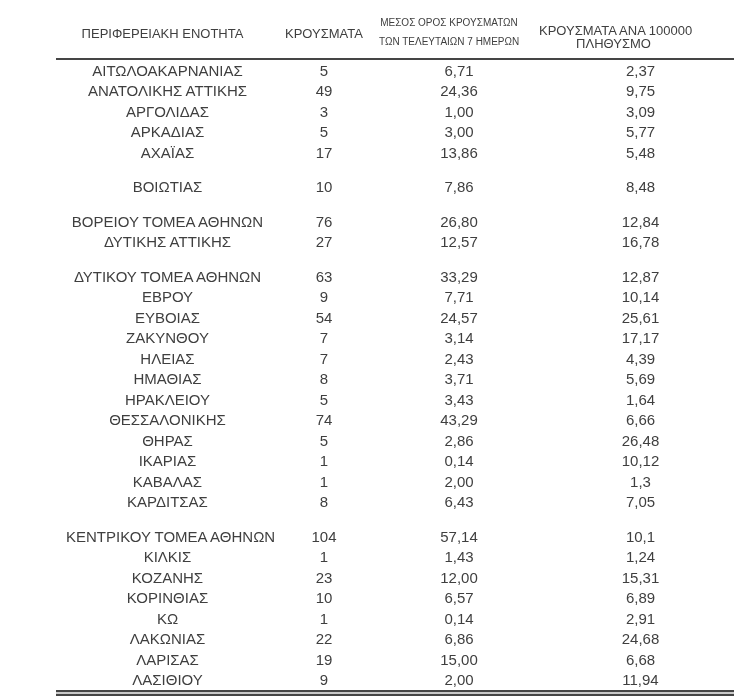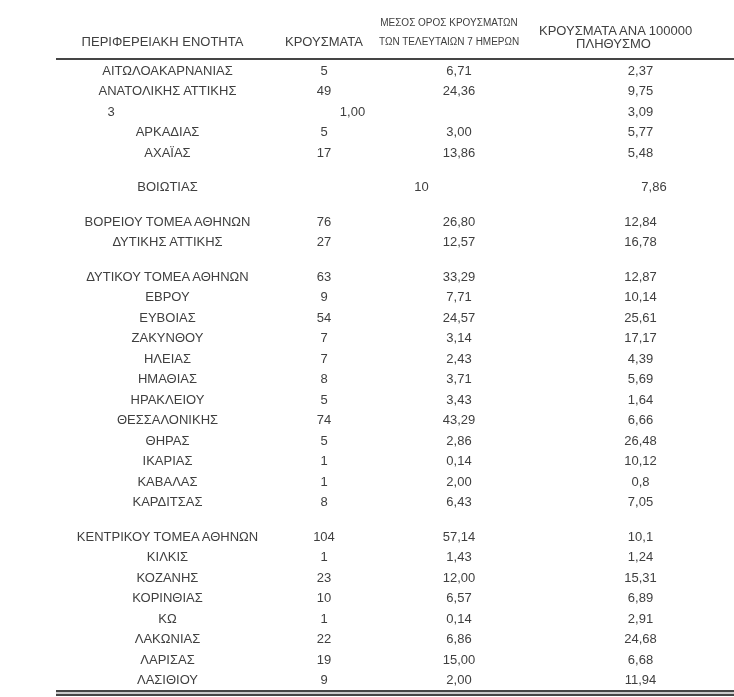--- a/index.html
+++ b/index.html
@@ -26,29 +26,28 @@
   .c1 { width: 213px; }
   .c2 { width: 110px; }
   .c3 { width: 160px; }
   .c4 { width: 195px; }
   .thead {
     display: flex;
     align-items: flex-end;
     height: 46px;
     border-bottom: 2px solid var(--rule, #454545);
   }
-  .h  { font-size: 13px; padding-bottom: 9px; }
+  .h  { font-size: 13px; padding-bottom: 17px; }
   .h3 { font-size: 10px; line-height: 19px; padding-bottom: 7px; padding-right: 20px; }
   .h4 { font-size: 13px; line-height: 13px; padding-bottom: 8px; padding-right: 46px; }
   .tbody .row {
     display: flex;
     align-items: center;
     height: 20.5px;
-    font-size: 13px;
-    justify-content: space-between;
+    font-size: 15px;
   }
   .row .c1 { padding-left: 10px; }
   .row .c4 { padding-left: 8px; }
   .spacer-row { height: 14px; }
   .bottom-rule {
     height: 2px;
     border-top: 2px solid var(--rule, #454545);
     border-bottom: 2px solid var(--rule, #454545);
     background: var(--rule-light, #c9c9c9);
   }
@@ -78,20 +77,21 @@
         <div class="cell c3">6,71</div>
         <div class="cell c4">2,37</div>
       </div>
       <div class="row">
         <div class="cell c1">ΑΝΑΤΟΛΙΚΗΣ ΑΤΤΙΚΗΣ</div>
         <div class="cell c2">49</div>
         <div class="cell c3">24,36</div>
         <div class="cell c4">9,75</div>
       </div>
       <div class="row">
+        <div class="cell c1">ΑΡΓΟΛΙΔΑΣ</div>
         <div class="cell c2">3</div>
         <div class="cell c3">1,00</div>
         <div class="cell c4">3,09</div>
       </div>
       <div class="row">
         <div class="cell c1">ΑΡΚΑΔΙΑΣ</div>
         <div class="cell c2">5</div>
         <div class="cell c3">3,00</div>
         <div class="cell c4">5,77</div>
       </div>
@@ -99,20 +99,21 @@
         <div class="cell c1">ΑΧΑΪΑΣ</div>
         <div class="cell c2">17</div>
         <div class="cell c3">13,86</div>
         <div class="cell c4">5,48</div>
       </div>
       <div class="spacer-row"></div>
       <div class="row">
         <div class="cell c1">ΒΟΙΩΤΙΑΣ</div>
         <div class="cell c2">10</div>
         <div class="cell c3">7,86</div>
+        <div class="cell c4">8,48</div>
       </div>
       <div class="spacer-row"></div>
       <div class="row">
         <div class="cell c1">ΒΟΡΕΙΟΥ ΤΟΜΕΑ ΑΘΗΝΩΝ</div>
         <div class="cell c2">76</div>
         <div class="cell c3">26,80</div>
         <div class="cell c4">12,84</div>
       </div>
       <div class="row">
         <div class="cell c1">ΔΥΤΙΚΗΣ ΑΤΤΙΚΗΣ</div>
@@ -178,21 +179,21 @@
       <div class="row">
         <div class="cell c1">ΙΚΑΡΙΑΣ</div>
         <div class="cell c2">1</div>
         <div class="cell c3">0,14</div>
         <div class="cell c4">10,12</div>
       </div>
       <div class="row">
         <div class="cell c1">ΚΑΒΑΛΑΣ</div>
         <div class="cell c2">1</div>
         <div class="cell c3">2,00</div>
-        <div class="cell c4">0,8</div>
+        <div class="cell c4">1,3</div>
       </div>
       <div class="row">
         <div class="cell c1">ΚΑΡΔΙΤΣΑΣ</div>
         <div class="cell c2">8</div>
         <div class="cell c3">6,43</div>
         <div class="cell c4">7,05</div>
       </div>
       <div class="spacer-row"></div>
       <div class="row">
         <div class="cell c1">ΚΕΝΤΡΙΚΟΥ ΤΟΜΕΑ ΑΘΗΝΩΝ</div>

